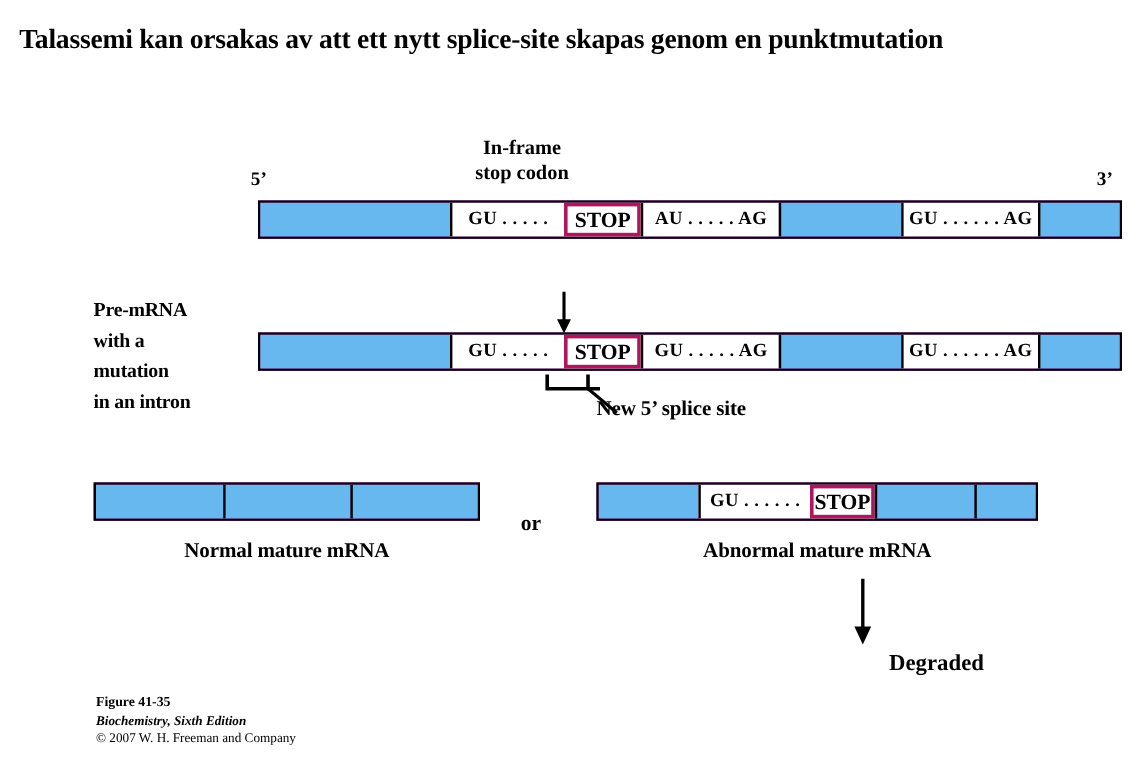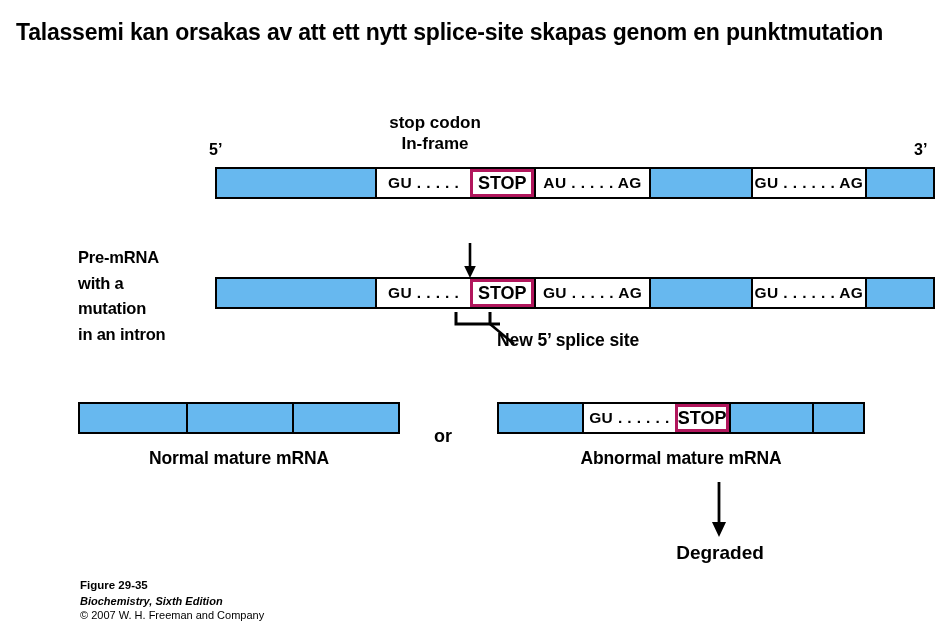--- a/index.html
+++ b/index.html
@@ -12,20 +12,21 @@
     background: #ffffff;
     font-family: "Liberation Sans", sans-serif;
     color: #000000;
     overflow: hidden;
     position: relative;
   }
   .stage {
     position: relative;
     width: 948px;
     height: 602px;
+    font-family: Liberation Serif, serif;
   }
 
   
   .title {
     position: absolute;
     left: 16px;
     top: 18px;
     width: 900px;
     font-size: 23px;
     font-weight: bold;
@@ -153,21 +154,21 @@
     left: 702px;
     top: 482px;
     width: 34px;
     height: 56px;
   }
   #degraded-label {
     position: absolute;
     left: 620px;
     top: 542px;
     width: 200px;
-    text-align: center;
+    text-align: right;
     font-size: 19px;
     font-weight: bold;
   }
 
   
   #credit {
     position: absolute;
     left: 80px;
     top: 578px;
   }
@@ -188,22 +189,22 @@
   }
 </style>
 </head>
 <body>
 
 <div class="stage">
 
   <div class="title">Talassemi kan orsakas av att ett nytt splice-site skapas genom en punktmutation</div>
 
   <div id="inframe-caption">
+    <div>In-frame</div>
     <div>stop codon</div>
-    <div>In-frame</div>
   </div>
 
   <div class="prime" id="prime5">5’</div>
   <div class="prime" id="prime3">3’</div>
 
 
   <div class="bar" id="bar-normal">
       <div class="seg exon" style="width: 26%;"></div>
       <div class="seg intron" style="width: 15.6%;">GU . . . . .</div>
       <div class="seg stop" style="width: 10.4%;">STOP</div>
@@ -260,18 +261,18 @@
     </div>
   <div class="mature-caption" id="caption-abnormal-mature">Abnormal mature mRNA</div>
 
   <svg id="degrade-arrow" viewBox="0 0 34 56">
     <line x1="17" y1="0" x2="17" y2="44" stroke="#000" stroke-width="2.8"></line>
     <polygon points="17,55 10,40 24,40" fill="#000"></polygon>
   </svg>
   <div id="degraded-label">Degraded</div>
 
   <div id="credit">
-    <div class="c-fig">Figure 29-35</div>
+    <div class="c-fig">Figure 41-35</div>
     <div class="c-book">Biochemistry, Sixth Edition</div>
     <div class="c-copy">© 2007 W. H. Freeman and Company</div>
   </div>
 
 </div>
 
 </body></html>

